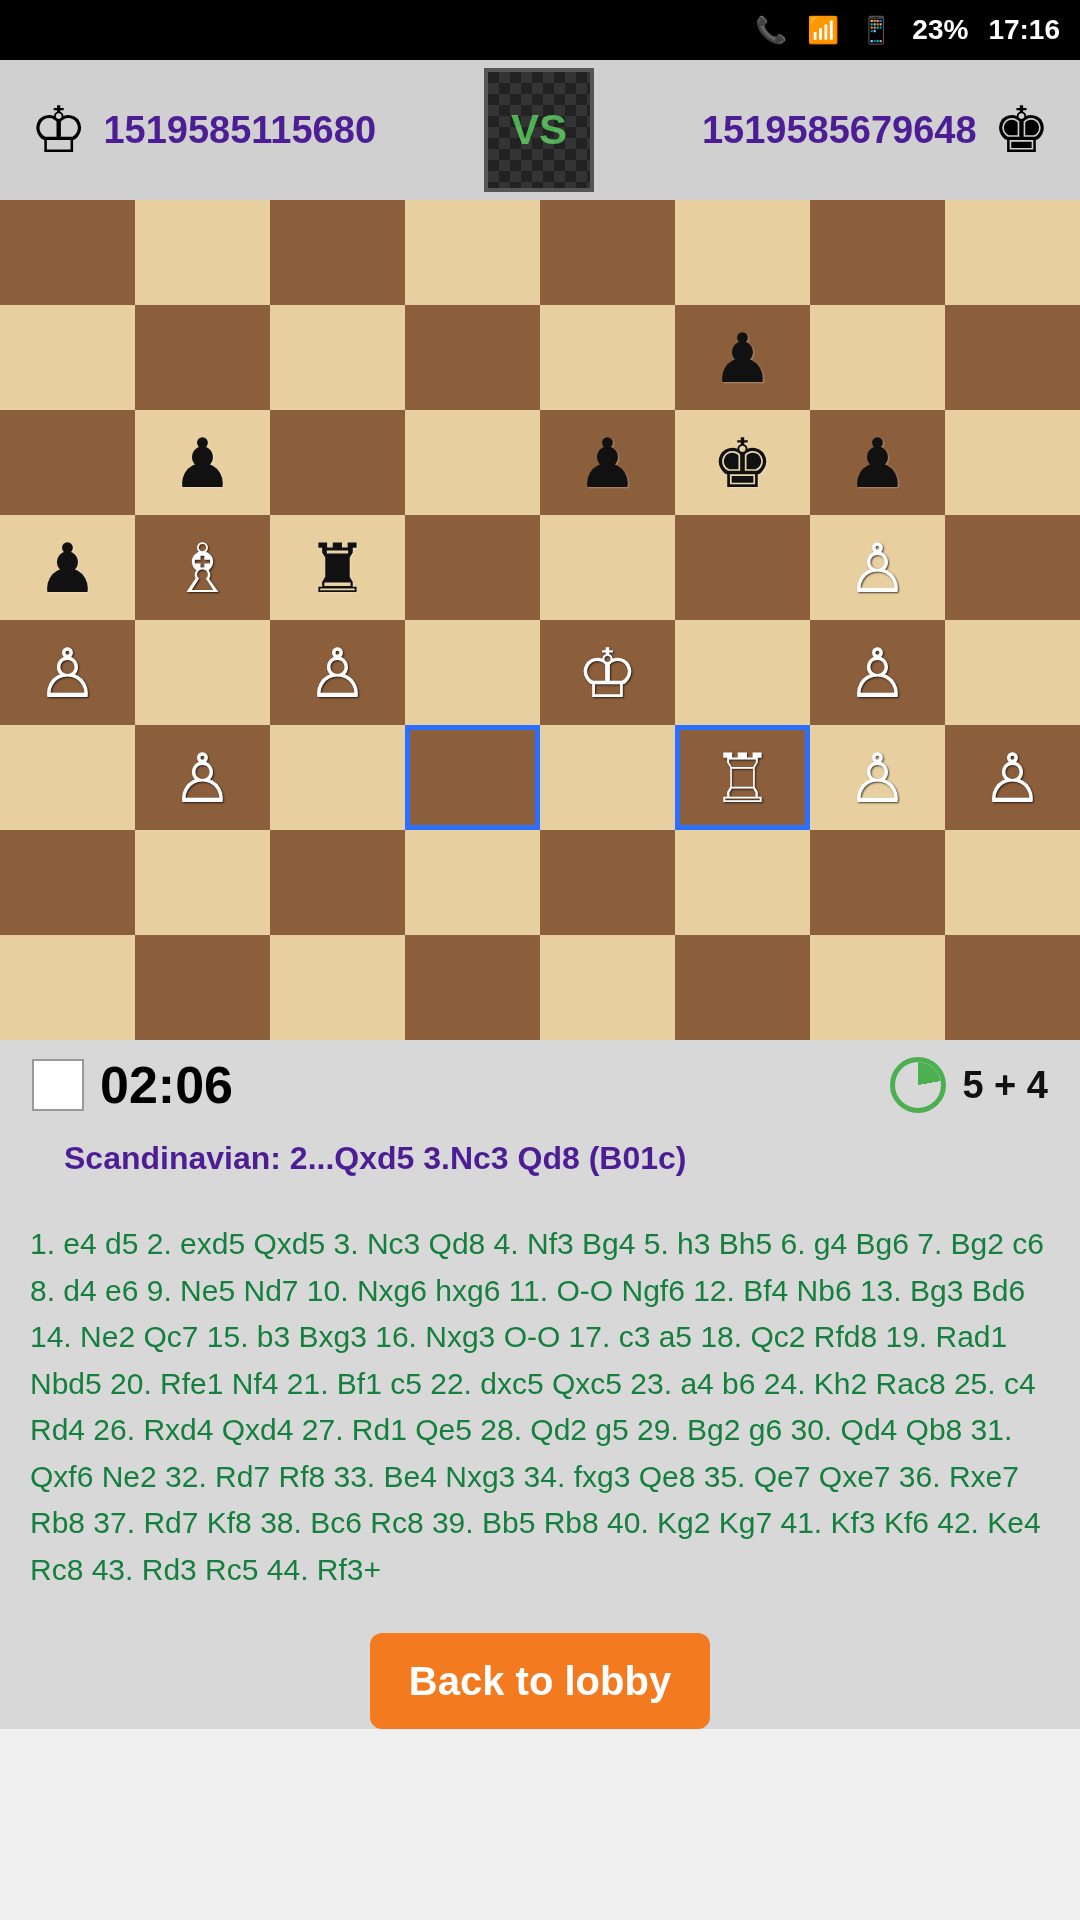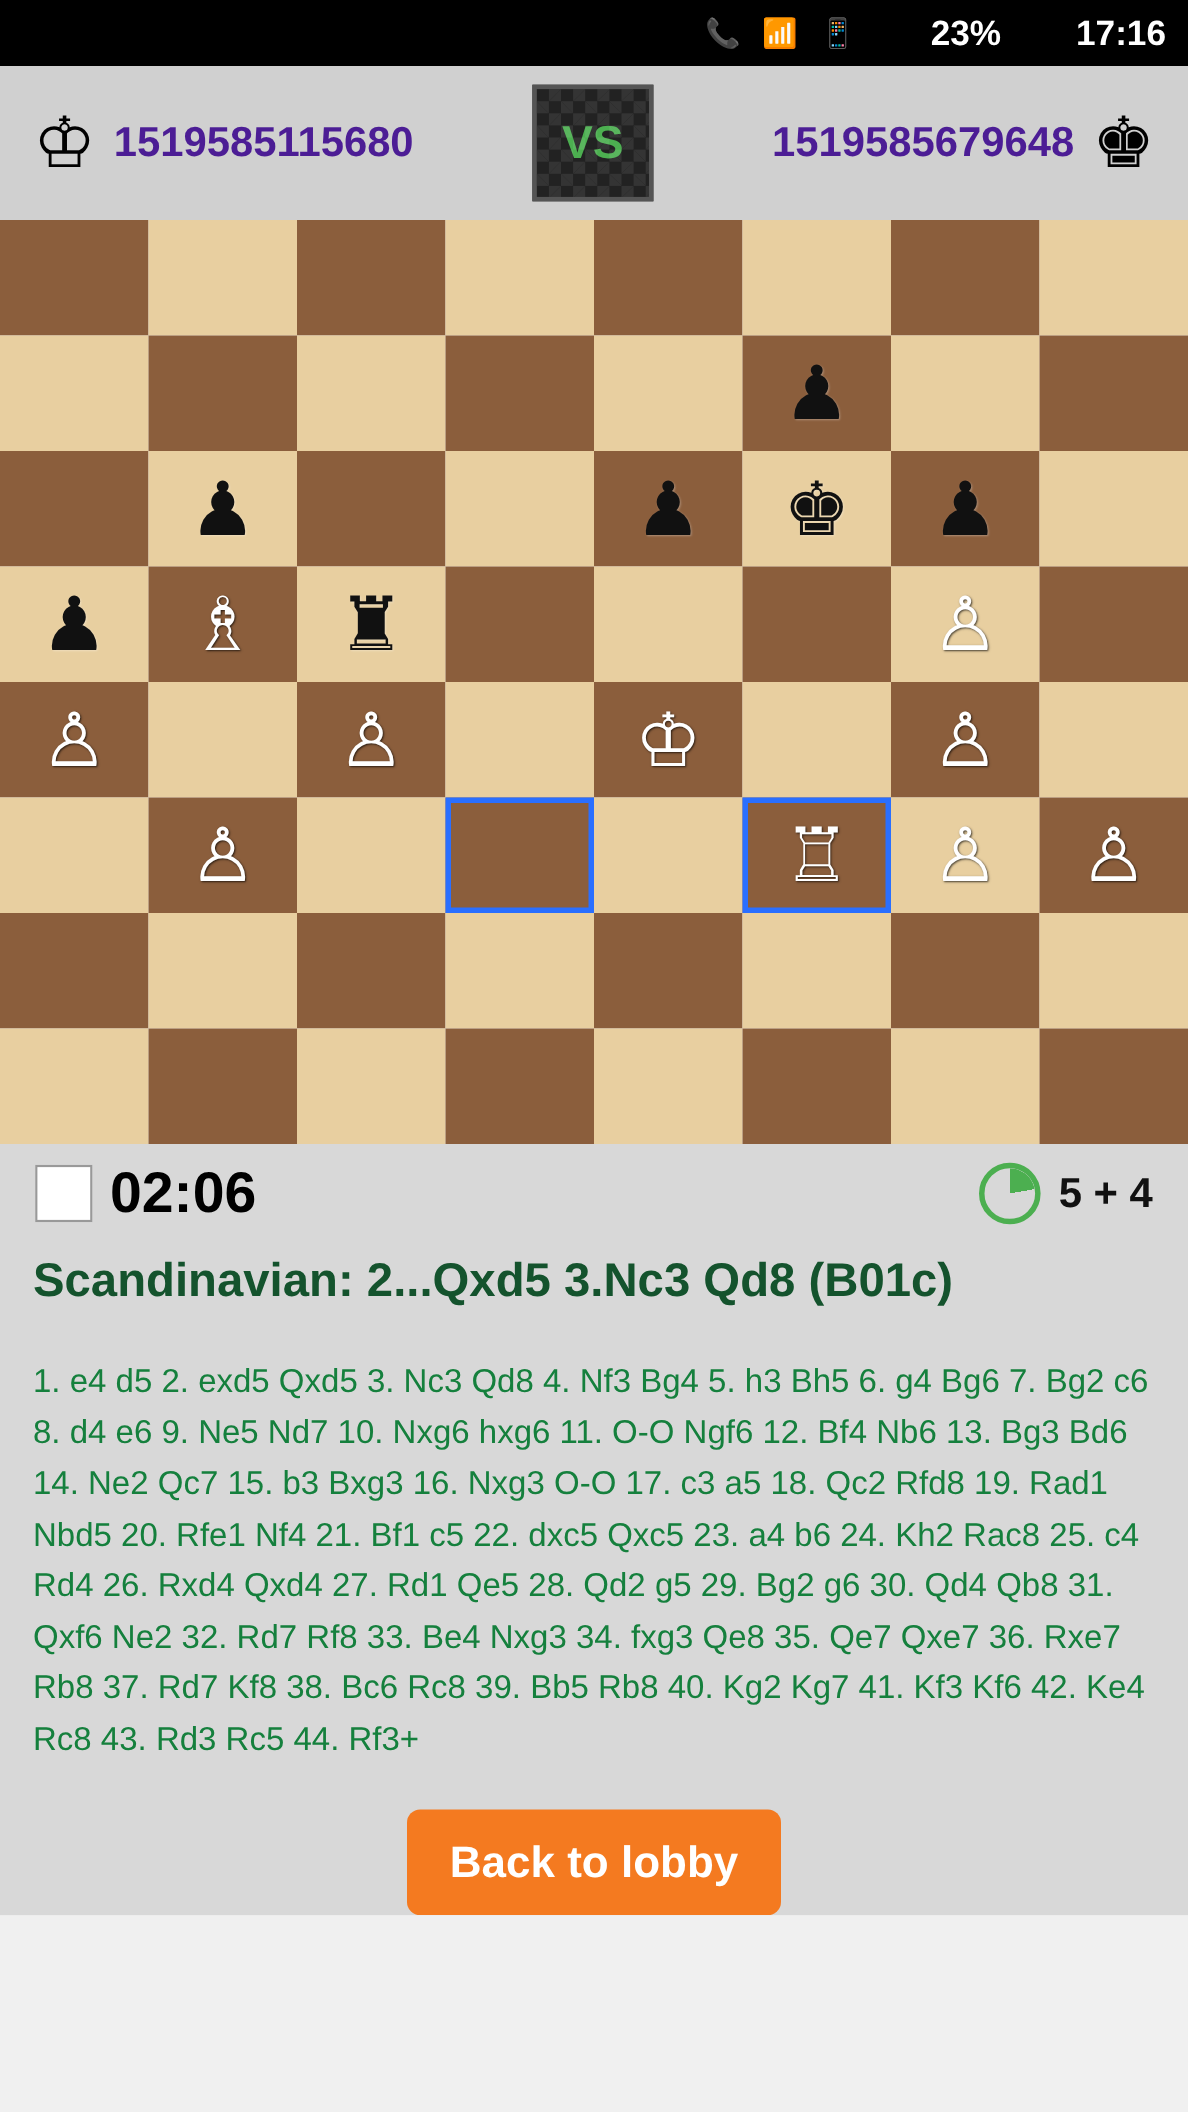--- a/index.html
+++ b/index.html
@@ -17,21 +17,21 @@
       width: 100%;
       height: 60px;
       background: #000;
       display: flex;
       align-items: center;
       justify-content: flex-end;
       padding: 0 20px;
       gap: 20px;
     }
     .status-icon { color: #fff; font-size: 26px; }
-    .status-text { color: #fff; font-size: 32px; font-weight: bold; margin-left: 48px; }
+    .status-text { color: #fff; font-size: 28px; font-weight: bold; }
 
     
     #player-header {
       width: 100%;
       height: 140px;
       background: #d0d0d0;
       display: flex;
       align-items: center;
       justify-content: space-between;
       padding: 0 30px;
@@ -45,21 +45,21 @@
       font-size: 64px;
       color: #000;
     }
     .player-id {
       font-size: 38px;
       font-weight: bold;
       color: #4c1d95;
     }
     .vs-badge {
       width: 110px;
-      height: 106px;
+      height: 124px;
       background: #222;
       border: 4px solid #555;
       display: flex;
       align-items: center;
       justify-content: center;
       position: relative;
     }
     .vs-badge-text {
       color: #4caf50;
       font-size: 42px;
@@ -181,24 +181,25 @@
       background: #111;
       border-radius: 50%;
     }
 
     
     #move-area {
       padding: 10px 30px 20px 30px;
       background: #d8d8d8;
     }
     .opening-name {
-      font-size: 43px;
-      font-weight: bold;
-      color: #14532d;
+      font-size: 32px;
+      font-weight: bold;
+      color: #4c1d95;
       margin-bottom: 10px;
+      margin-left: 34px;
     }
     .moves-text {
       font-size: 30px;
       color: #15803d;
       line-height: 1.55;
       margin-top: 44px;
     }
 
     
     #back-btn {

